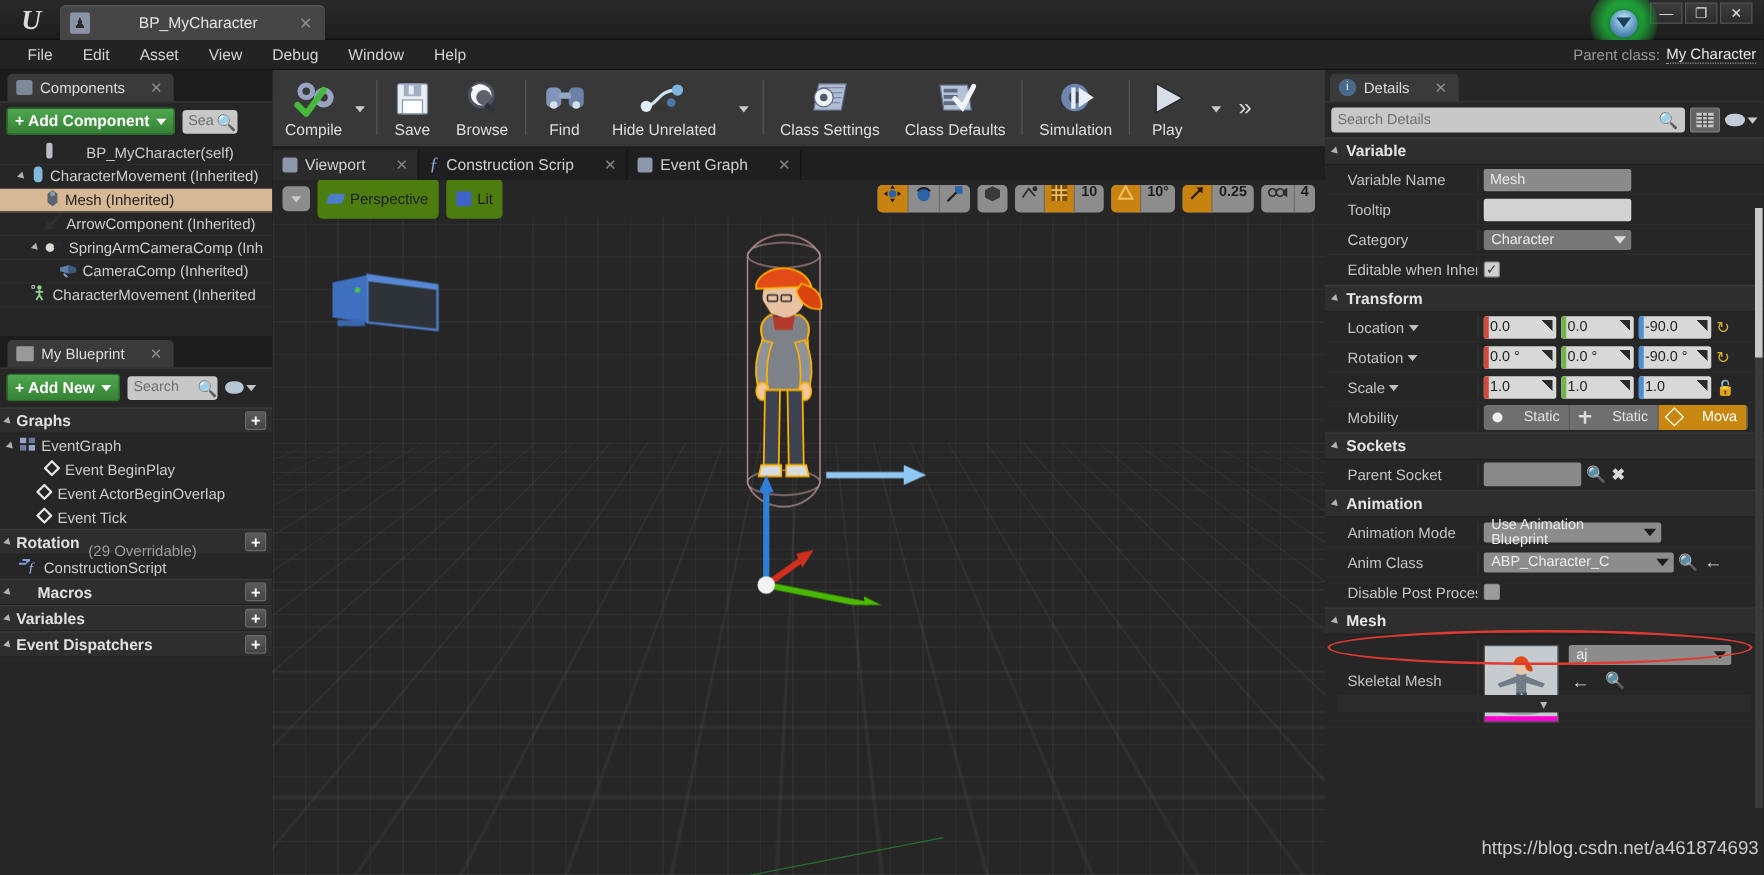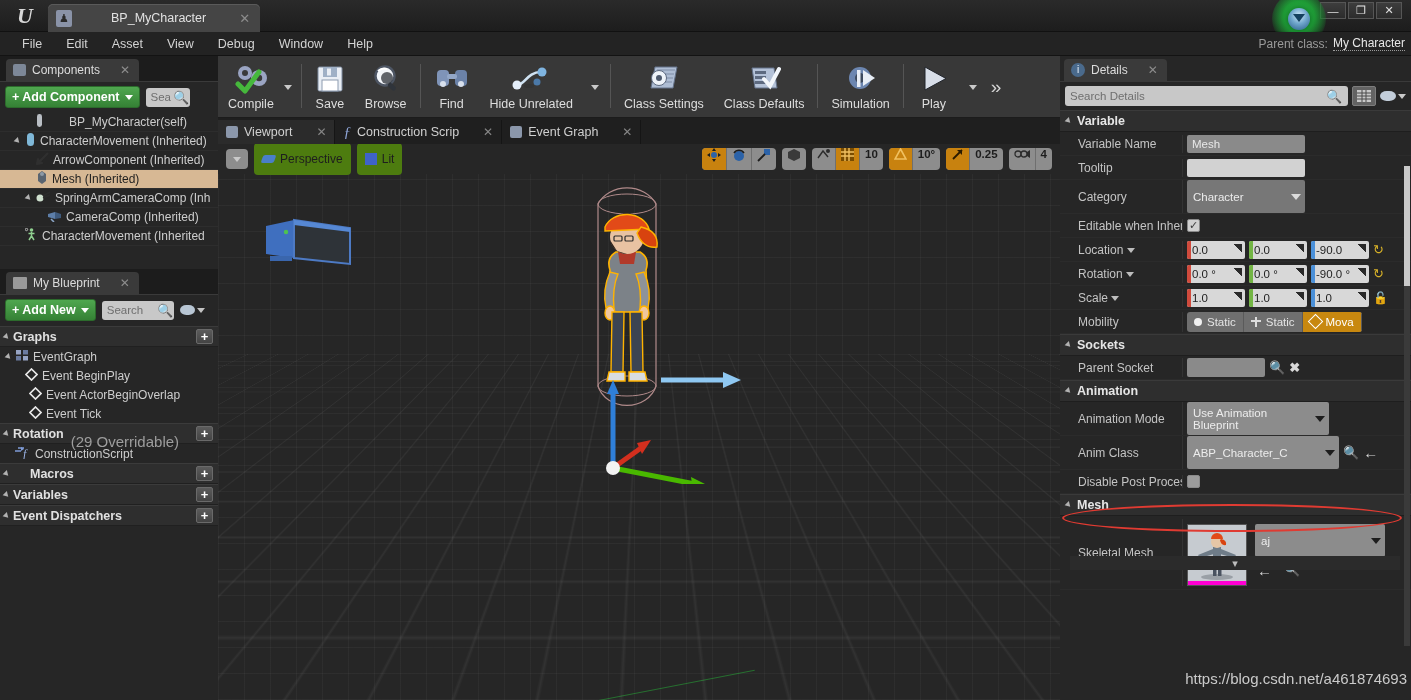--- a/index.html
+++ b/index.html
@@ -168,29 +168,29 @@
     height:22px; display:flex; align-items:center; gap:5px;
     padding-left:6px; background:#2e2e2e;
     border-top:1px solid #3a3a3a; border-bottom:1px solid #1e1e1e;
     font-size:12.5px; font-weight:bold; color:#e5e5e5;
   }
   .drow { display:flex; align-items:center; min-height:24px; border-bottom:1px solid #2b2b2b; }
   .dlabel { width:122px; padding-left:18px; font-size:12px; color:#c4c4c4; white-space:nowrap; overflow:hidden;}
   .dval { flex:1; display:flex; align-items:center; gap:4px; padding-right:4px; border-left:1px solid #333; padding-left:4px;}
   .txtfield { height:18px; background:#8a8a8a; border-radius:2px; color:#e8e8e8; font-size:11.5px; display:flex; align-items:center; padding:0 5px; }
   .lighttxt { background:#d2d2d2; }
-  .combo { height:33px; background:#777; border-radius:2px; display:flex; align-items:center; justify-content:space-between; padding:0 4px 0 6px; color:#ececec; font-size:11.5px; }
+  .combo { height:16px; background:#777; border-radius:2px; display:flex; align-items:center; justify-content:space-between; padding:0 4px 0 6px; color:#ececec; font-size:11.5px; }
   .numfield { width:58px; height:18px; border-radius:2px; background:#d8d8d8; color:#1e1e1e; font-size:11.5px; display:flex; align-items:center; padding-left:5px; position:relative; overflow:hidden;}
   .numfield:before{ content:""; position:absolute; left:0;top:0;bottom:0;width:4px; }
   .numfield.x:before{ background:#d04a3c; } .numfield.y:before{ background:#73b544; } .numfield.z:before{ background:#4a90d9; }
   .numfield .spin{ position:absolute; right:3px; top:3px; width:9px;height:10px;
      background:linear-gradient(225deg,#2a2a2a 45%, transparent 46%); }
   .revert{ color:#d6b028; font-size:13px; }
   .mobgrp { display:flex; height:20px; border-radius:3px; overflow:hidden; background:#6f6f6f; }
-  .mobgrp > div { display:flex; align-items:center; gap:5px; padding:0 7px; font-size:11.5px; color:#e4e4e4; border-right:1px solid #5a5a5a; }
+  .mobgrp > div { display:flex; align-items:center; gap:17px; padding:0 7px; font-size:11.5px; color:#e4e4e4; border-right:1px solid #5a5a5a; }
   .mobgrp > div.on { background:#c8880f; color:#fff; }
   .chk { width:13px;height:13px;background:#d0d0d0;border:1px solid #8a8a8a;border-radius:2px;color:#3c3c3c;font-size:11px;display:flex;align-items:center;justify-content:center;}
   .chk.empty{ background:#9c9c9c; color:transparent;}
   .iconbtn{ color:#d8d8d8; font-size:13px; }
 
   #annot-ellipse{
     left:1062px; top:504px; width:340px; height:28px;
     border:2px solid #e03b32; border-radius:50%/50%; pointer-events:none;
   }
   #watermark{
@@ -261,34 +261,34 @@
               </svg></span>
             <span>BP_MyCharacter(self)</span>
           </div>
           <div class="treerow" style="padding-left: 15px;">
             <span class="tri"></span>
             <span><svg width="11" height="13" viewBox="0 0 11 13">
                 <rect x="2" y="0" width="7" height="13" rx="3.5" fill="#7fb8d8"></rect>
               </svg></span>
             <span>CharacterMovement (Inherited)</span>
           </div>
-          <div class="treerow" style="padding-left: 26px;">
-            <span style="width:6px;display:inline-block;"></span>
-            <span><svg width="13" height="13" viewBox="0 0 13 13">
-                <path d="M12 1 L3 10 L6 11 L1 12 L2 7 L3 10" fill="#2f2f2f" stroke="#2f2f2f" stroke-width="2.2" stroke-linejoin="round"></path>
-              </svg></span>
-            <span>ArrowComponent (Inherited)</span>
-          </div>
           <div class="treerow sel" style="padding-left: 26px;">
             <span style="width:6px;display:inline-block;"></span>
             <span><svg width="12" height="13" viewBox="0 0 12 13">
                 <path d="M6 0 L10 3 L10 10 L6 13 L2 10 L2 3 Z" fill="#5a6470"></path>
                 <circle cx="6" cy="3" r="2" fill="#8e9aa6"></circle>
               </svg></span>
             <span>Mesh (Inherited)</span>
+          </div>
+          <div class="treerow" style="padding-left: 26px;">
+            <span style="width:6px;display:inline-block;"></span>
+            <span><svg width="13" height="13" viewBox="0 0 13 13">
+                <path d="M12 1 L3 10 L6 11 L1 12 L2 7 L3 10" fill="#2f2f2f" stroke="#2f2f2f" stroke-width="2.2" stroke-linejoin="round"></path>
+              </svg></span>
+            <span>ArrowComponent (Inherited)</span>
           </div>
           <div class="treerow" style="padding-left: 26px;">
             <span class="tri"></span>
             <span><svg width="15" height="12" viewBox="0 0 15 12">
                 <circle cx="4" cy="7" r="3.5" fill="#cfe0cf"></circle>
                 <path d="M7 5 L14 1 M7 7 L14 4" stroke="#2b2b2b" stroke-width="1.5"></path>
               </svg></span>
             <span>SpringArmCameraComp (Inh</span>
           </div>
           <div class="treerow" style="padding-left: 37px;">
@@ -346,21 +346,21 @@
           <div class="treerow" style="padding-left: 6px; border-bottom: none;">
             <span class="tri"></span>
             <span><svg width="13" height="11" viewBox="0 0 13 11">
                 <rect x="0" y="0" width="5" height="4.5" fill="#97a4c4"></rect>
                 <rect x="7" y="0" width="5" height="4.5" fill="#6b7ba0"></rect>
                 <rect x="0" y="6" width="5" height="4.5" fill="#6b7ba0"></rect>
                 <rect x="7" y="6" width="5" height="4.5" fill="#97a4c4"></rect>
               </svg></span>
             <span>EventGraph</span>
           </div>
-          <div class="treerow" style="padding-left: 16px; border-bottom: none;">
+          <div class="treerow" style="padding-left: 26px; border-bottom: none;">
             <span style="width:5px;display:inline-block;"></span>
             <span><svg width="13" height="13" viewBox="0 0 13 13">
                 <path d="M6.5 1 L12 6.5 L6.5 12 L1 6.5 Z" fill="none" stroke="#e8e8e8" stroke-width="1.7"></path>
               </svg></span>
             <span>Event BeginPlay</span>
           </div>
           <div class="treerow" style="padding-left: 20px; border-bottom: none;">
             <span style="width:5px;display:inline-block;"></span>
             <span><svg width="13" height="13" viewBox="0 0 13 13">
                 <path d="M6.5 1 L12 6.5 L6.5 12 L1 6.5 Z" fill="none" stroke="#e8e8e8" stroke-width="1.7"></path>
@@ -371,21 +371,21 @@
             <span style="width:5px;display:inline-block;"></span>
             <span><svg width="13" height="13" viewBox="0 0 13 13">
                 <path d="M6.5 1 L12 6.5 L6.5 12 L1 6.5 Z" fill="none" stroke="#e8e8e8" stroke-width="1.7"></path>
               </svg></span>
             <span>Event Tick</span>
           </div>
           <div class="sechdr">
             <span style="display:flex;align-items:center;gap:3px;">
               <span class="tri"></span>
               <span>Rotation</span>
-              <span style="font-weight:normal;color:#9d9d9d;font-size:15px;margin-left:4px;margin-top:15px;">(29 Overridable)</span>
+              <span style="font-weight:normal;color:#9d9d9d;font-size:12px;margin-left:4px;margin-top:15px;">(29 Overridable)</span>
             </span>
             <span class="plus">+</span>
           </div>
           <div class="treerow" style="padding-left: 6px; border-bottom: none;">
             <span style="width:5px;display:inline-block;"></span>
             <span><svg width="16" height="13" viewBox="0 0 16 13">
                 <path d="M0 5 L6 5 M3 2 L9 2" stroke="#7f9cd8" stroke-width="1.6" fill="none"></path>
                 <path d="M6 1 L9 3 L6 5" fill="#7f9cd8"></path>
                 <text x="8" y="12" font-size="12" font-style="italic" fill="#9ab2e4" font-family="serif">f</text>
               </svg></span>
@@ -758,20 +758,24 @@
               <span>Character</span>
               <span style="width:0;height:0;border-left:5px solid transparent;border-right:5px solid transparent;border-top:6px solid #dcdcdc;"></span>
             </div>
           </div>
         </div>
         <div class="drow">
           <div class="dlabel">Editable when Inheri</div>
           <div class="dval">
             <div class="chk">✓</div>
           </div>
+        </div>
+        <div class="dsec">
+          <span class="tri"></span>
+          <span>Transform</span>
         </div>
         <div class="drow" style="min-height: 24px;">
           <div class="dlabel">Location <span style="display:inline-block;width:0;height:0;border-left:4px solid transparent;border-right:4px solid transparent;border-top:5px solid #bdbdbd;vertical-align:middle;"></span></div>
           <div class="dval">
             <div class="numfield x">0.0<span class="spin"></span></div>
             <div class="numfield y">0.0<span class="spin"></span></div>
             <div class="numfield z">-90.0<span class="spin"></span></div>
             <span class="revert">↻</span>
           </div>
         </div>

